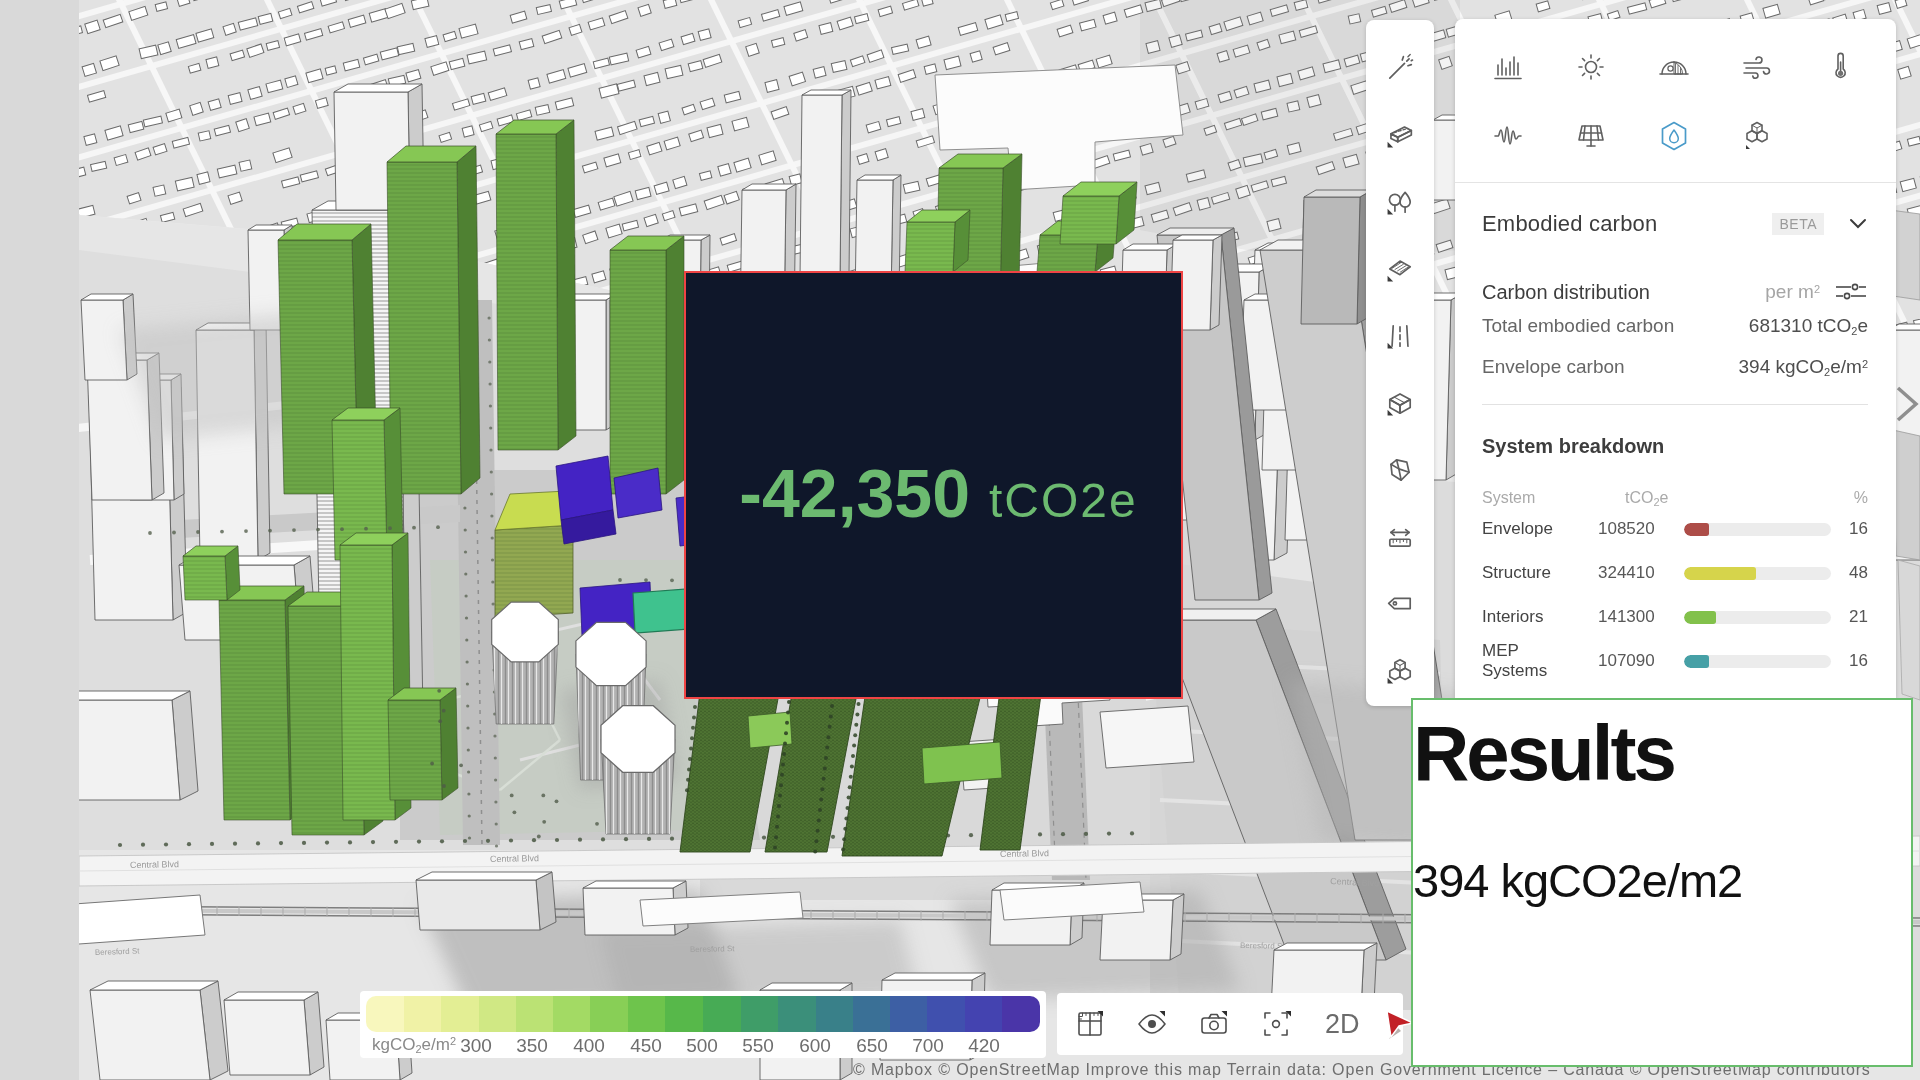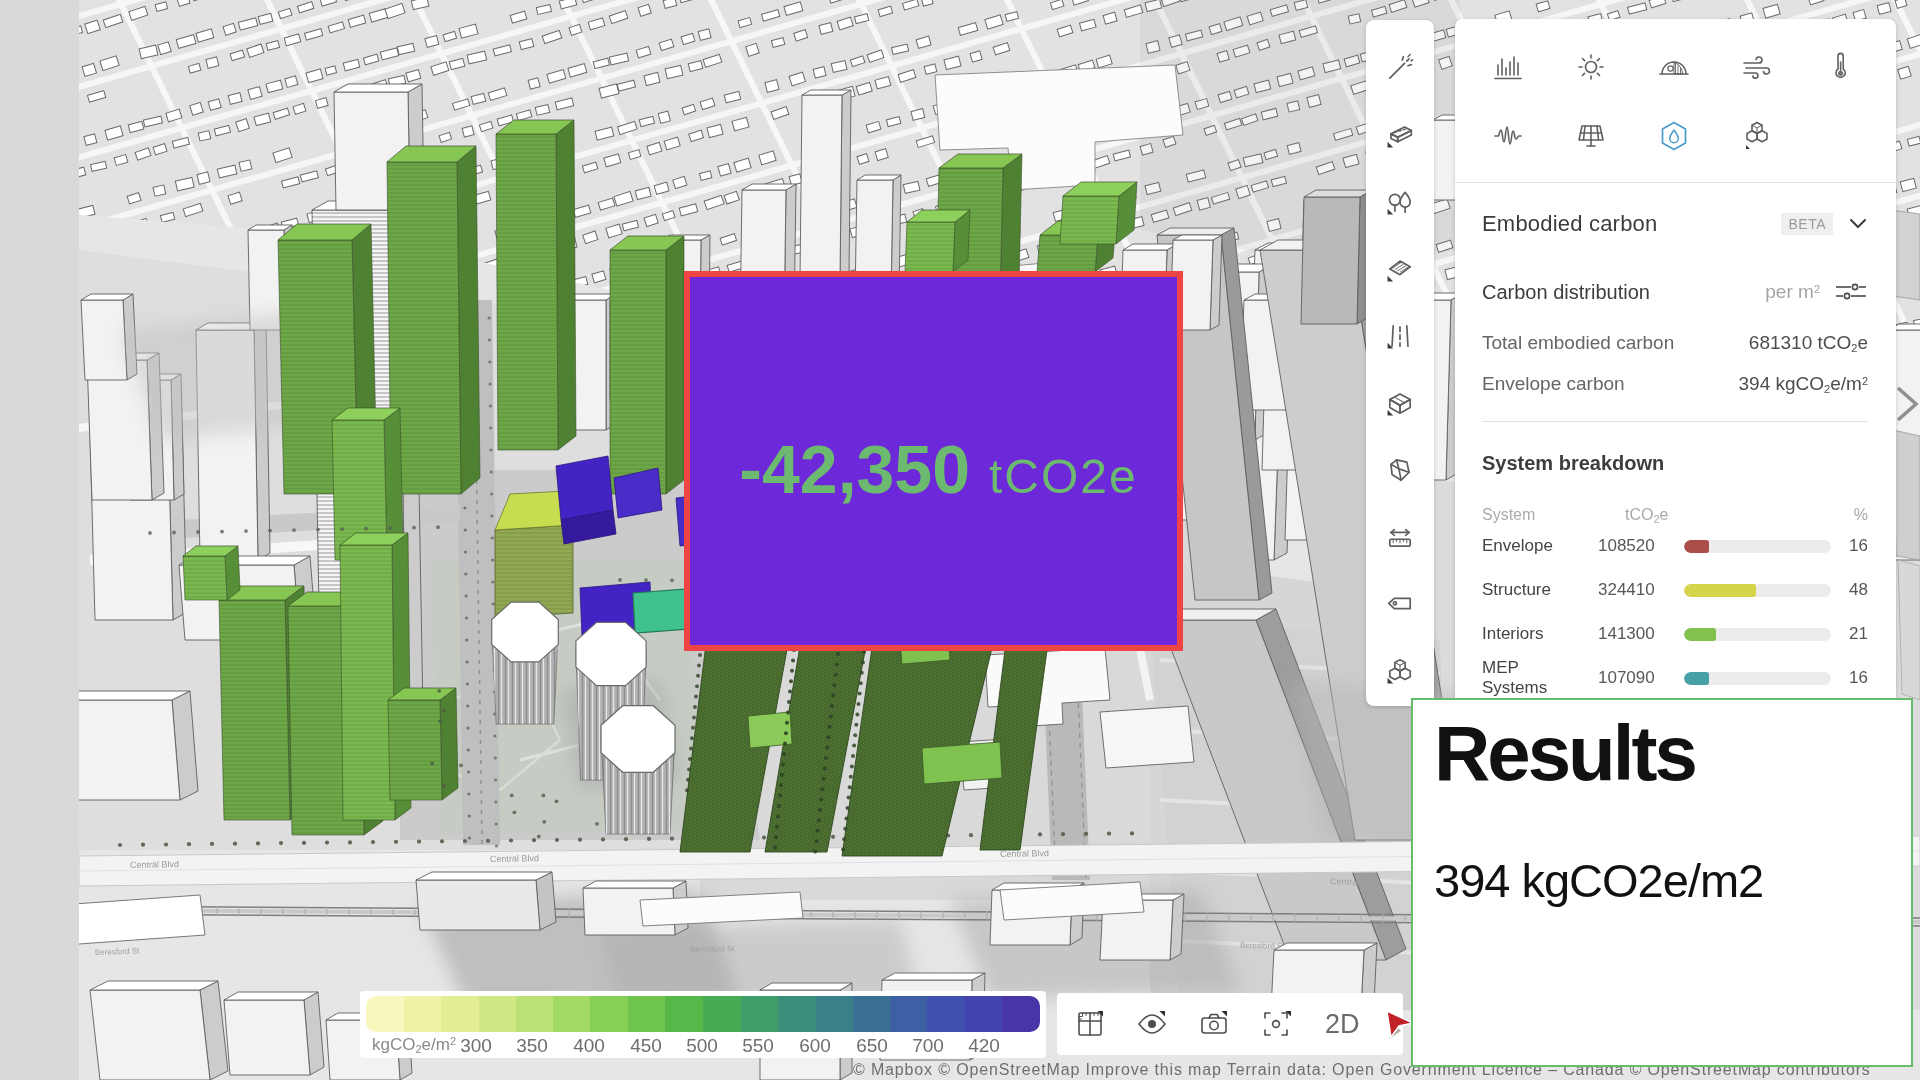--- a/index.html
+++ b/index.html
@@ -15,51 +15,51 @@
 .ticon{height:67px;display:flex;align-items:center;justify-content:center}
 
 .panel{position:absolute;left:1455px;top:19px;width:441px;height:679px;background:#fff;
 border-radius:8px 8px 0 0;box-shadow:0 1px 4px rgba(0,0,0,0.18)}
 .pirow{display:flex;justify-content:flex-start;padding-left:35px;gap:47px;margin-top:30px}
 .pirow2{margin-top:33px}
 .picon{width:36px;height:36px}
 .pdivider{border-top:1px solid #e4e4e4;margin-top:28px}
 .phead{display:flex;align-items:center;justify-content:space-between;margin:28px 28px 0 27px}
 .ptitle{font-size:22px;font-weight:400;color:#3c3c3c;letter-spacing:0.2px}
-.pright{display:flex;align-items:center;gap:15px}
+.pright{display:flex;align-items:center;gap:24px}
 .beta{background:#efefef;color:#9a9a9a;font-size:14px;padding:3px 7px;letter-spacing:0.5px}
 .chev{display:flex;align-items:center}
 .prow1{display:flex;align-items:center;margin:42px 28px 0 27px}
 .cdist{font-size:20px;color:#3d3d3d;flex:1;font-weight:500}
 .perm2{font-size:19px;color:#a5a5a5;margin-right:14px}
 .slicon{display:flex;align-items:center}
 .kvrow{display:flex;justify-content:space-between;margin:19px 28px 0 27px}
-.kvrow.k1{margin-top:27px}
+.kvrow.k1{margin-top:10px}
 .kvrow .k{font-size:19px;color:#666}
 .kvrow .v{font-size:19px;color:#4e4e4e}
 .phr{border-top:1px solid #e2e2e2;margin:26px 28px 0 27px}
 .sbhead{font-size:20px;color:#3d3d3d;margin:30px 28px 0 27px;font-weight:700}
 .thead{position:relative;margin:31px 28px 0 27px;font-size:16px;color:#aaa}
 .thead .t2{position:absolute;left:143px}
 .thead .t3{position:absolute;right:0}
 .brow{position:relative;margin:0 28px 0 27px;height:44px;display:flex;align-items:center}
 .brow .bname{font-size:17px;color:#444;width:116px;line-height:1.15}
 .brow .bval{font-size:17px;color:#585858;width:86px}
 .btrack{width:147px;height:13px;background:#ececec;border-radius:7px;margin-left:0;overflow:hidden}
 .bfill{height:13px;border-radius:7px 3px 3px 7px}
 .brow .bpct{font-size:17px;color:#555;margin-left:auto}
 .brow:nth-of-type(1){margin-top:16px}
 
-.ccard{position:absolute;left:684px;top:271px;width:499px;height:380px;background:#6d28d9;
-border:6px solid #ef4444;display:flex;align-items:center;justify-content:center}
+.ccard{position:absolute;left:684px;top:271px;width:499px;height:428px;background:#0f172a;
+border:2px solid #ef4444;display:flex;align-items:center;justify-content:center}
 .cnum{font-size:68px;font-weight:700;color:#6cba70;letter-spacing:0px;padding-top:16px;padding-left:10px}
 .cunit{font-size:48px;font-weight:400;letter-spacing:2px}
 
 .rcard{position:absolute;left:1411px;top:698px;width:502px;height:369px;background:#fff;
-border:2px solid #68bd6c;padding-left:21px}
+border:2px solid #68bd6c;}
 .rtitle{font-size:78px;font-weight:700;color:#111;margin-top:8px;letter-spacing:-3px}
 .rline{font-size:47px;color:#111;letter-spacing:-1px}
 .r1{margin-top:58px}
 .r2{margin-top:54px}
 
 .legend{position:absolute;left:360px;top:991px;width:686px;height:67px;background:#fff;border-radius:4px}
 .lgrad{position:absolute;left:6px;top:5px;width:674px;height:36px;border-radius:10px}
 .llabels{position:absolute;left:0;top:41px;height:26px;width:100%}
 .lunit{position:absolute;left:12px;top:3px;font-size:17px;color:#8a8a8a}
 .lnum{position:absolute;top:3px;font-size:19px;color:#6e6e6e;transform:translateX(-50%)}

